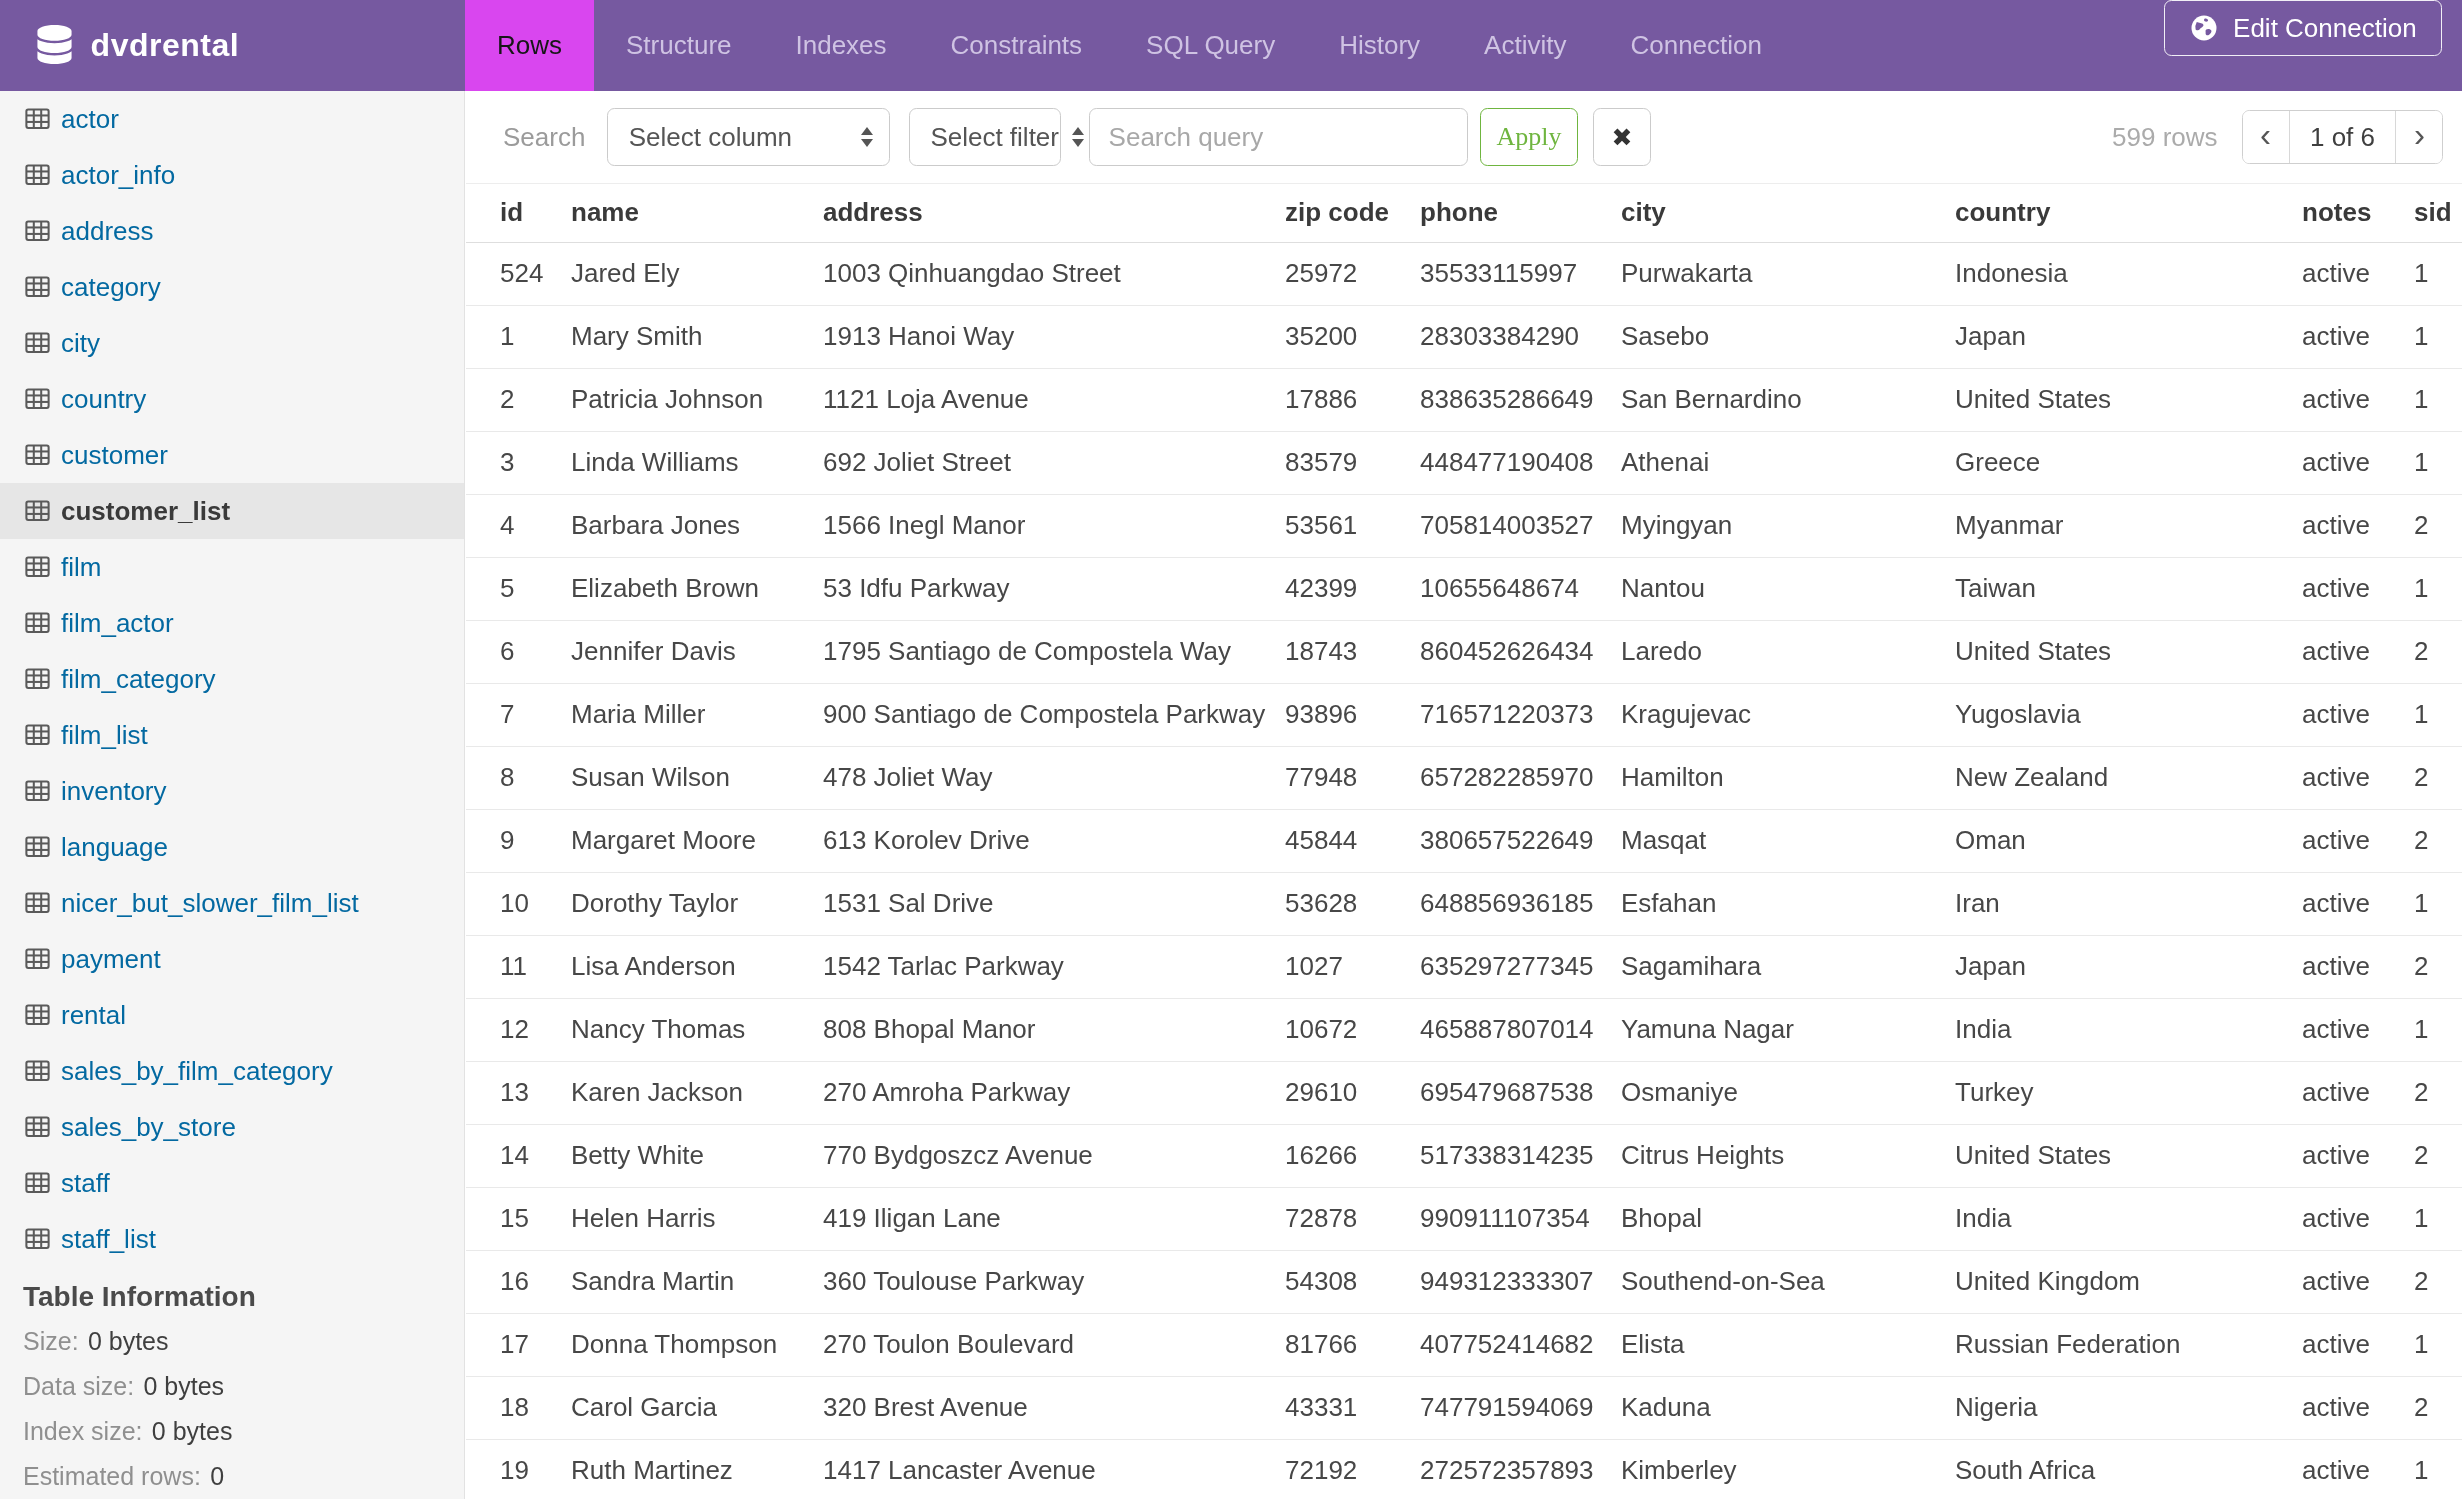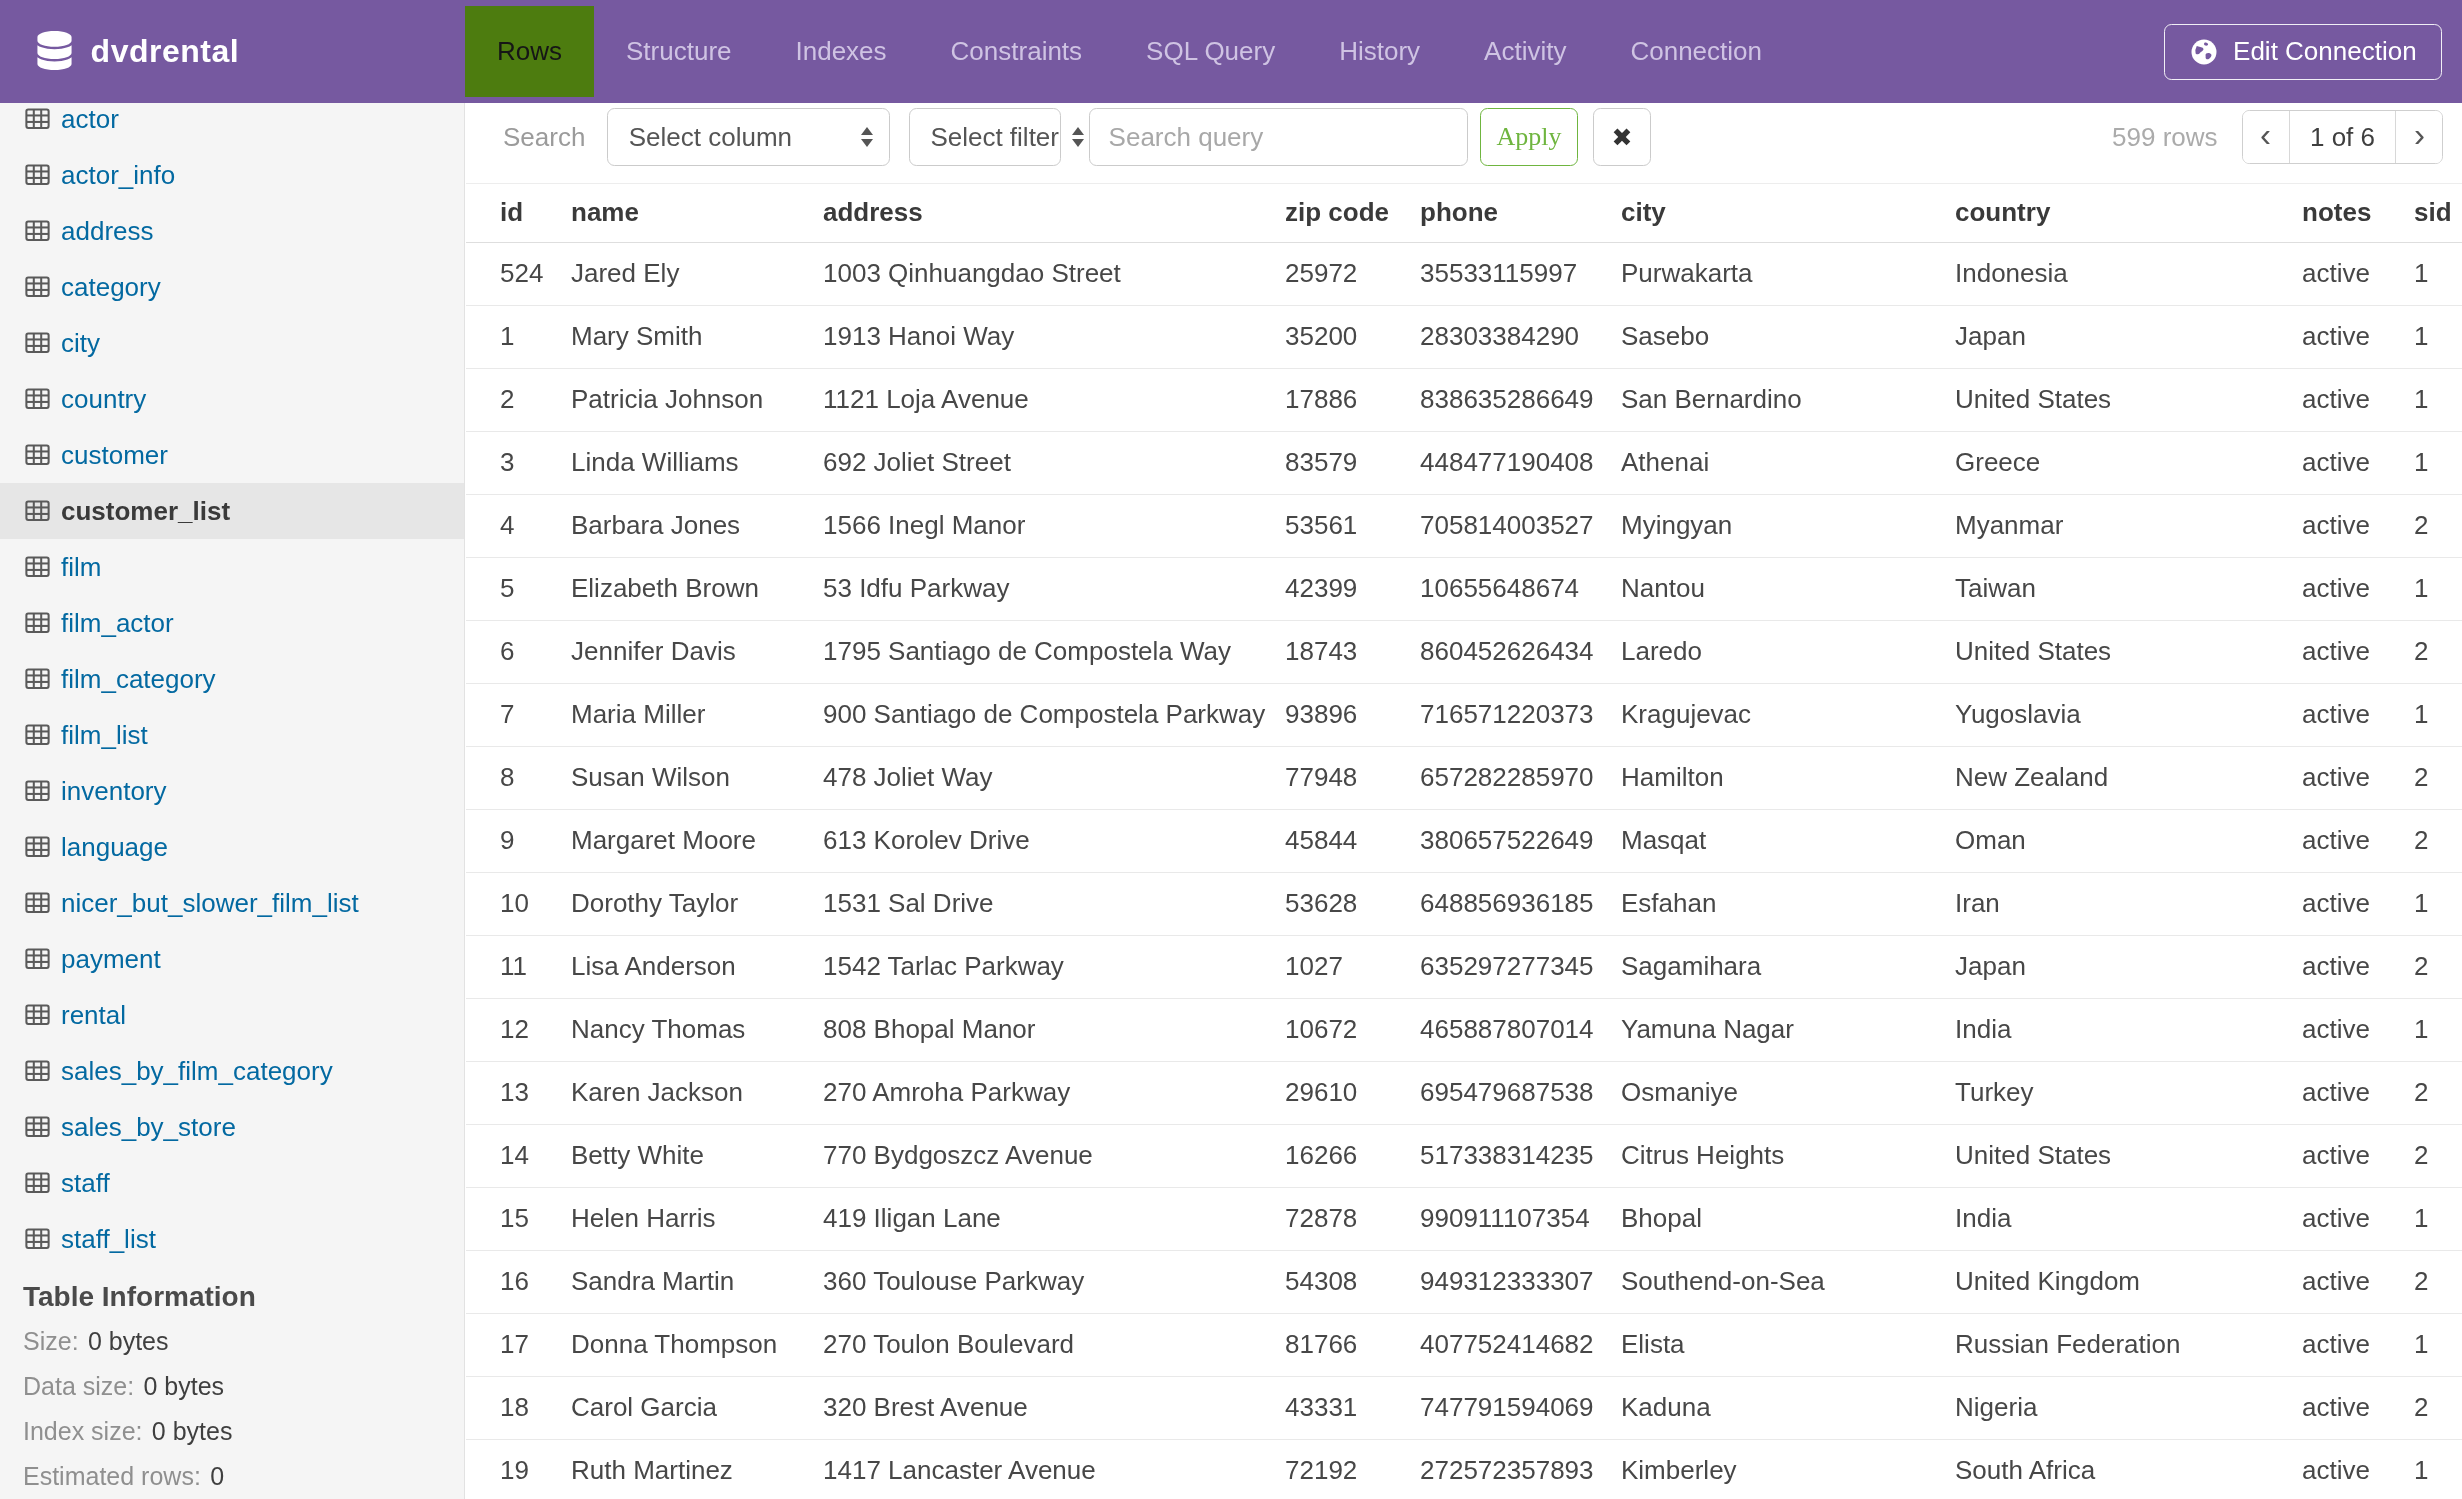--- a/index.html
+++ b/index.html
@@ -1,25 +1,25 @@
 <!DOCTYPE html>
 <html style="font-size:15px"><head>
 <meta charset="utf-8">
 <style>
   * { margin:0; padding:0; box-sizing:border-box; }
   html,body { width:2462px; height:1500px; overflow:hidden; }
   body { font-family:"Liberation Sans", sans-serif; background:#fff; position:relative; }
 
   
-  .app-header { position:absolute; top:0; left:0; right:0; height:103px; background:#7659A0; display:flex; align-items:center; z-index:5; }
+  .app-header { position:absolute; top:0; left:0; right:0; height:91px; background:#7659A0; display:flex; z-index:5; }
   .brand { width:465px; flex:0 0 465px; display:flex; align-items:center; gap:18.6px; padding-left:37px; }
   .brand-title { color:#fff; font-weight:bold; font-size:32px; letter-spacing:0.5px; }
   .tab-bar { display:flex; height:91px; align-items:stretch; }
   .tab { display:flex; align-items:center; padding:0 32px; font-size:26px; color:#CFC3E3; cursor:default; }
-  .tab.active { background:#4d7c0f; color:#161616; }
+  .tab.active { background:#d946ef; color:#161616; }
   .header-right { margin-left:auto; margin-right:20.4px; }
   .edit-conn { display:flex; align-items:center; gap:14px; height:56px; padding:0 24px; border:1.9px solid rgba(255,255,255,.9); border-radius:7.4px; background:transparent; color:#fff; font-size:26px; font-family:inherit; }
 
   
   .sidebar { position:absolute; top:91px; left:0; bottom:0; width:465px; background:#F5F5F5; border-right:0.9px solid #E2E2E2; overflow:hidden; }
   .side-item { height:56px; display:flex; align-items:center; padding-left:25px; gap:11px; font-size:26px; color:#0369a1; cursor:default; white-space:nowrap; }
   .side-item.selected { background:#E6E6E6; font-weight:bold; color:#3A3A3A; }
   .tbl-ic { display:flex; align-items:center; }
   .table-info { padding:7.4px 0 0 23px; }
   .info-heading { height:45px; display:flex; align-items:center; font-weight:bold; font-size:28px; color:#4A4A4A; }

